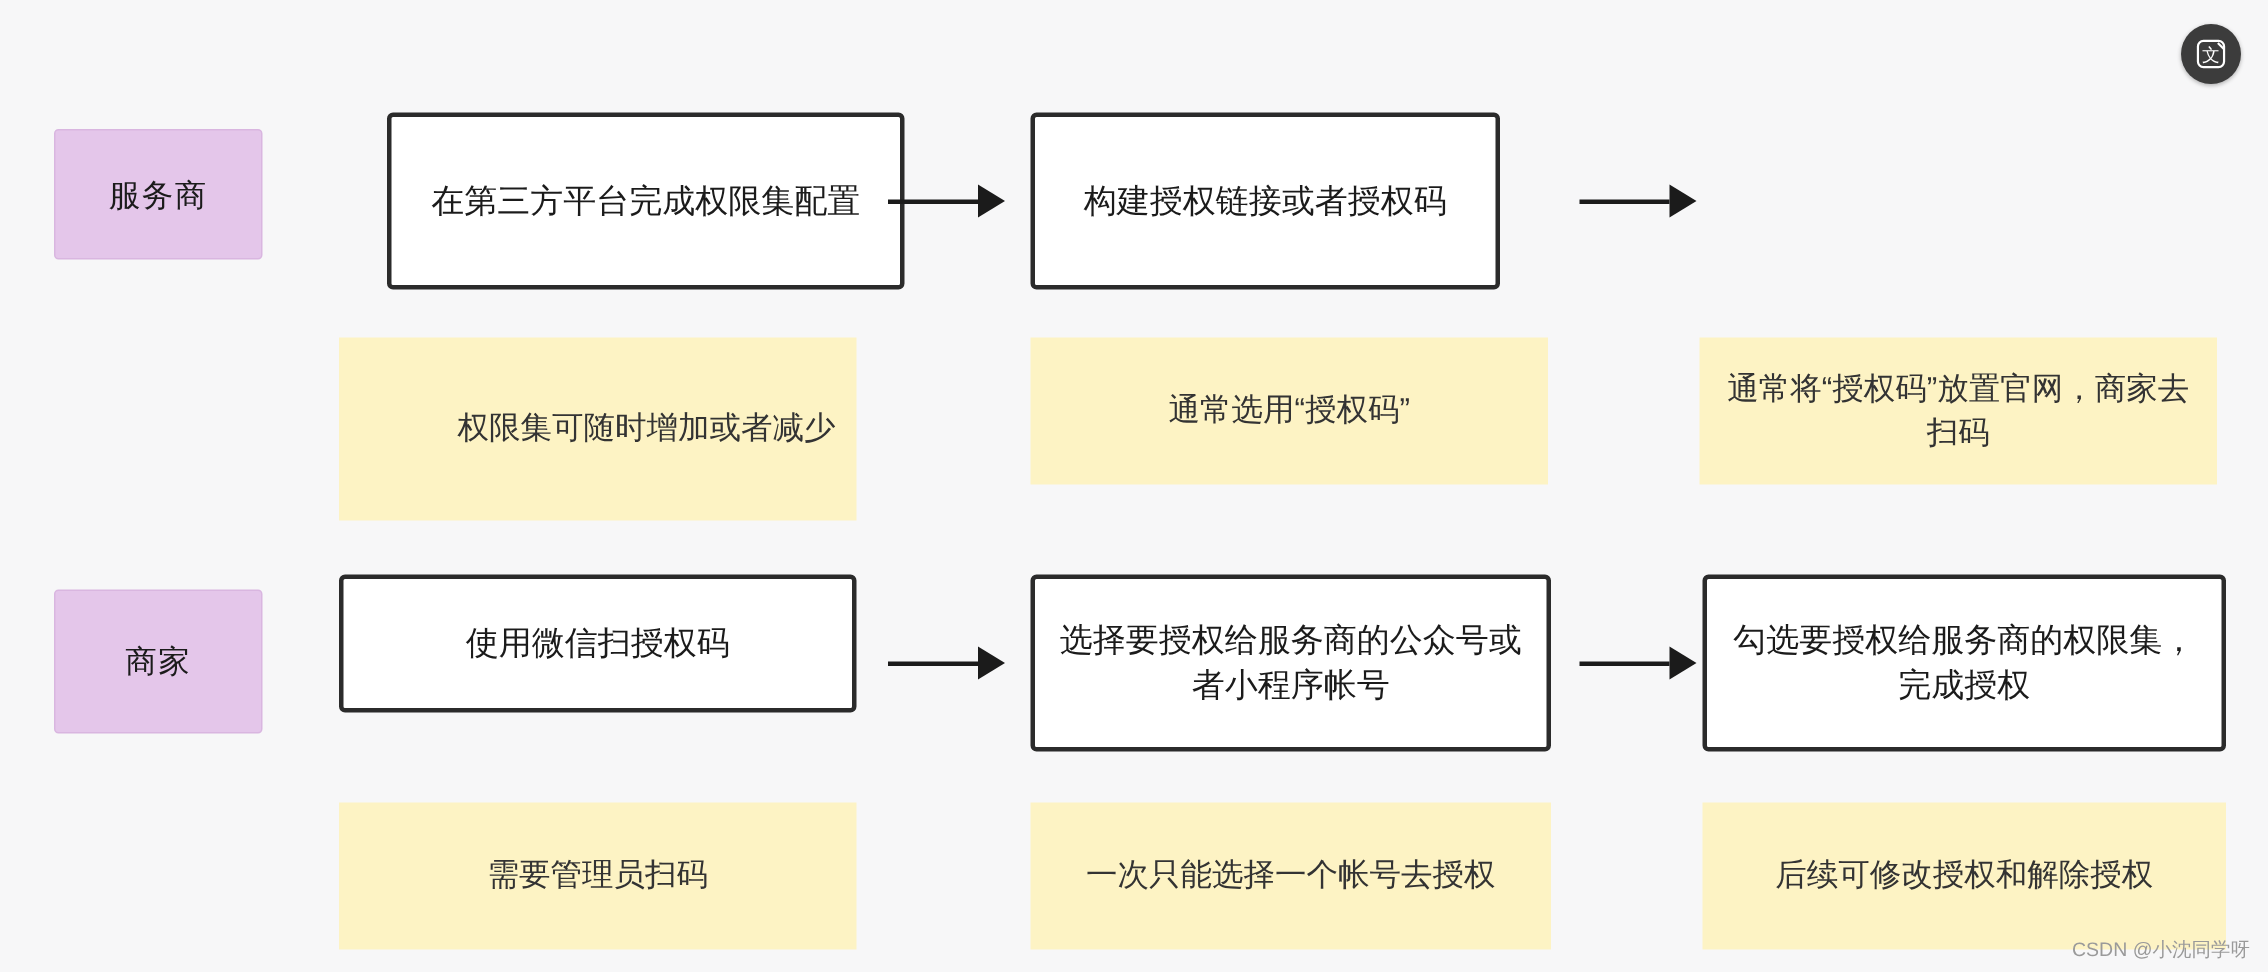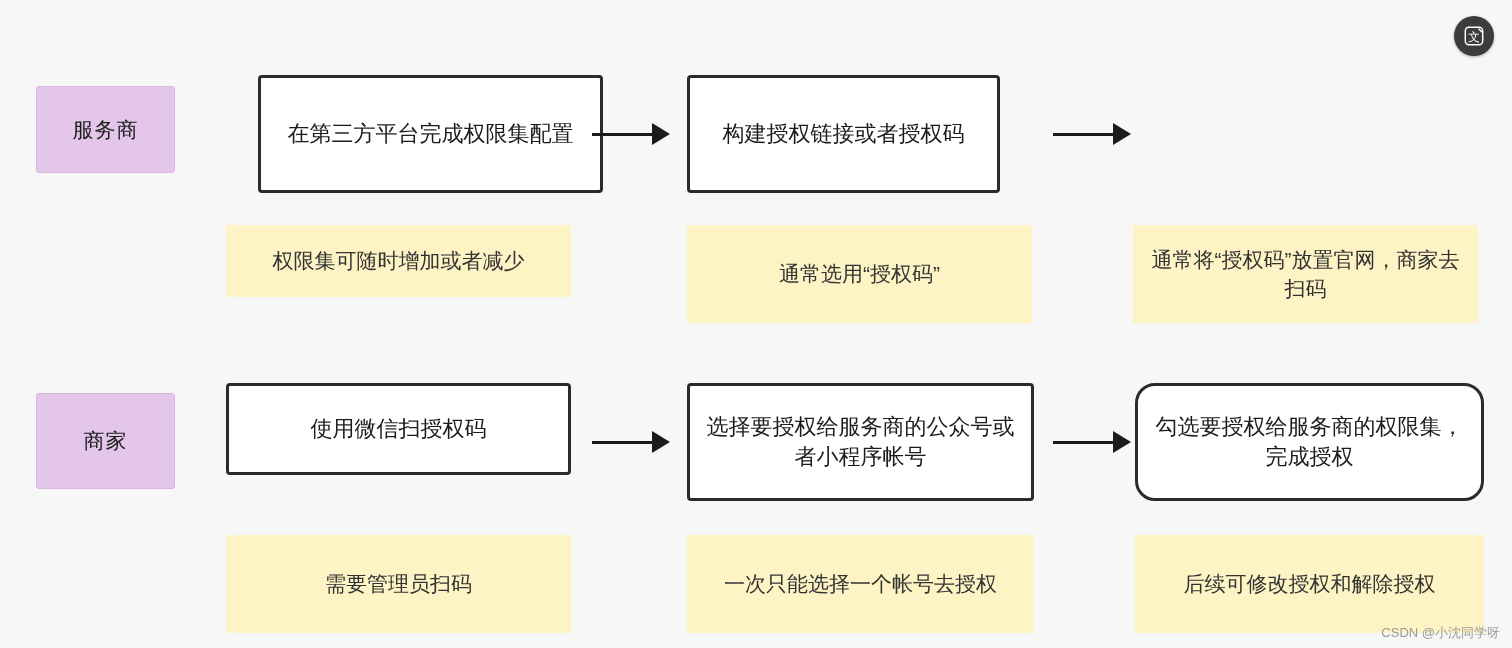--- a/index.html
+++ b/index.html
@@ -124,21 +124,21 @@
   <div class="proc-box" style="left:687px; top:75px; width:313px; height:118px;">
     <span>构建授权链接或者授权码</span>
   </div>
 
   <div class="arrow" style="left:1053px; top:123px; width:78px;">
     <div class="shaft"></div>
     <div class="head"></div>
   </div>
 
 
-  <div class="note-box" style="left:226px; top:225px; width:345px; height:72px;">
+  <div class="note-box" style="left:226px; top:225px; width:345px; height:122px;justify-content:flex-end;">
     <span>权限集可随时增加或者减少</span>
   </div>
 
   <div class="note-box" style="left:687px; top:225px; width:345px; height:98px;">
     <span>通常选用“授权码”</span>
   </div>
 
   <div class="note-box" style="left:1133px; top:225px; width:345px; height:98px;">
     <span>通常将“授权码”放置官网，商家去扫码</span>
   </div>
@@ -158,21 +158,21 @@
 
   <div class="proc-box" style="left:687px; top:383px; width:347px; height:118px;">
     <span>选择要授权给服务商的公众号或者小程序帐号</span>
   </div>
 
   <div class="arrow" style="left:1053px; top:431px; width:78px;">
     <div class="shaft"></div>
     <div class="head"></div>
   </div>
 
-  <div class="proc-box" style="left:1135px; top:383px; width:349px; height:118px;border-radius:20px;">
+  <div class="proc-box" style="left:1135px; top:383px; width:349px; height:118px;">
     <span>勾选要授权给服务商的权限集，完成授权</span>
   </div>
 
   <div class="note-box" style="left:226px; top:535px; width:345px; height:98px;">
     <span>需要管理员扫码</span>
   </div>
 
   <div class="note-box" style="left:687px; top:535px; width:347px; height:98px;">
     <span>一次只能选择一个帐号去授权</span>
   </div>

